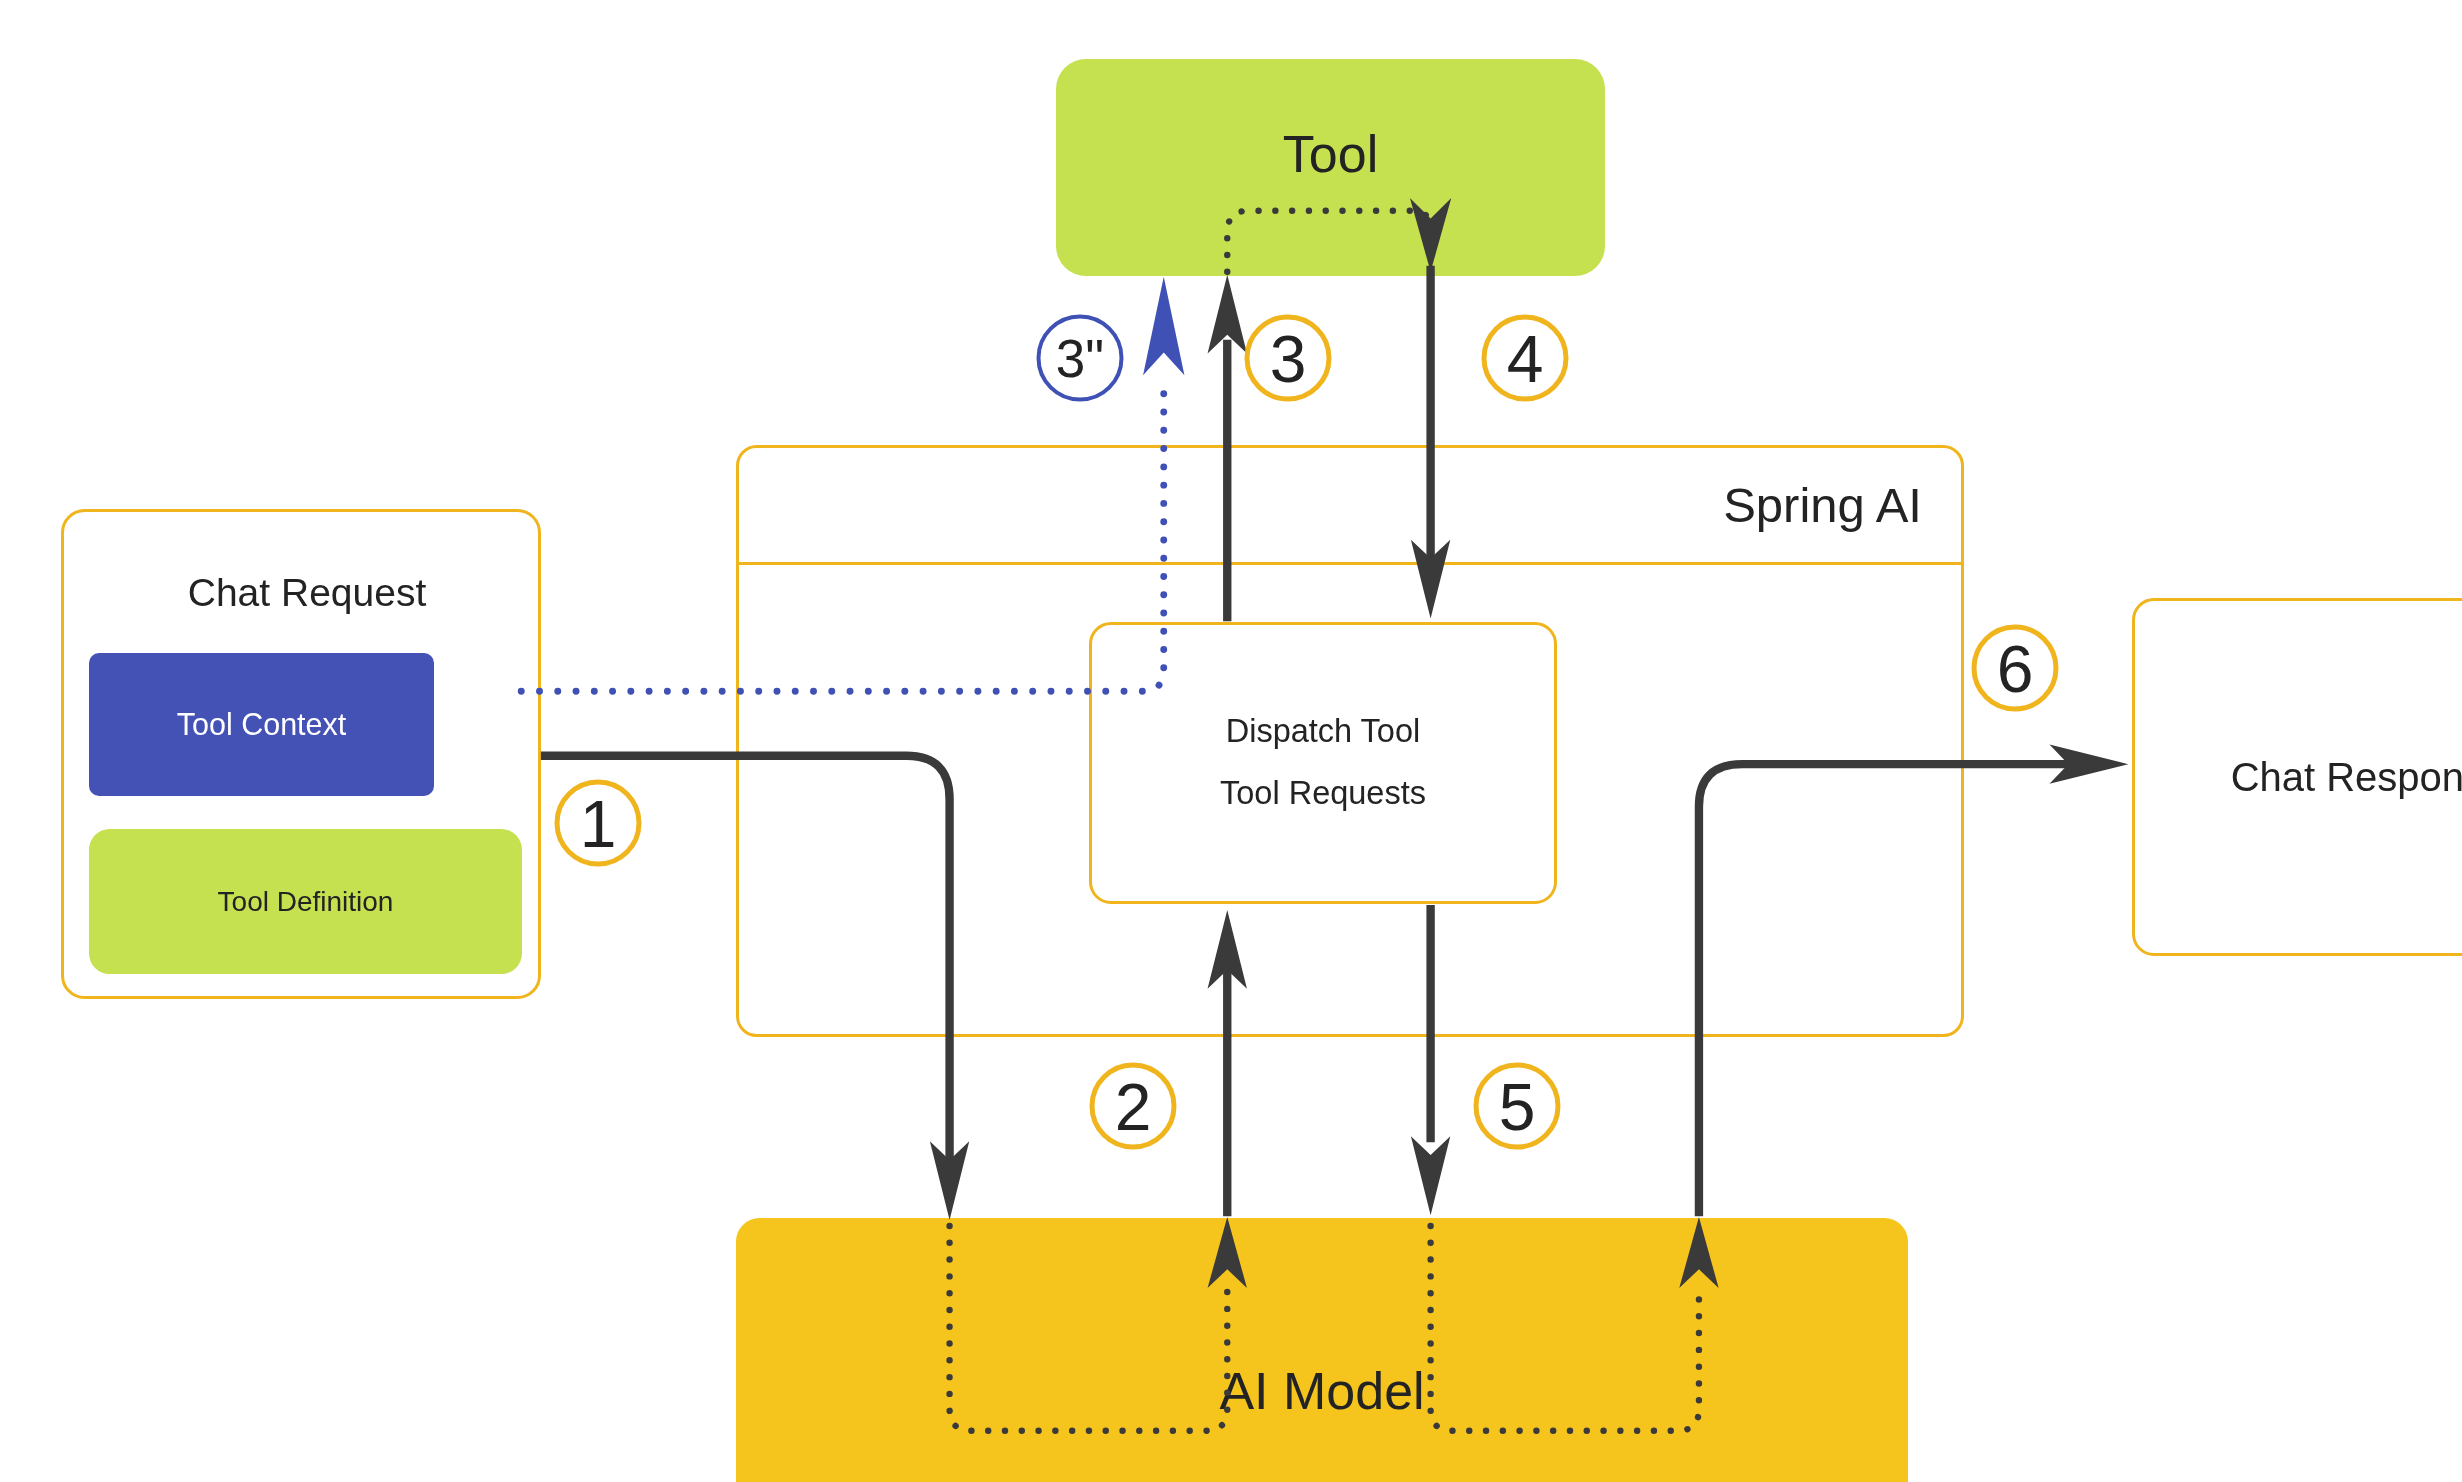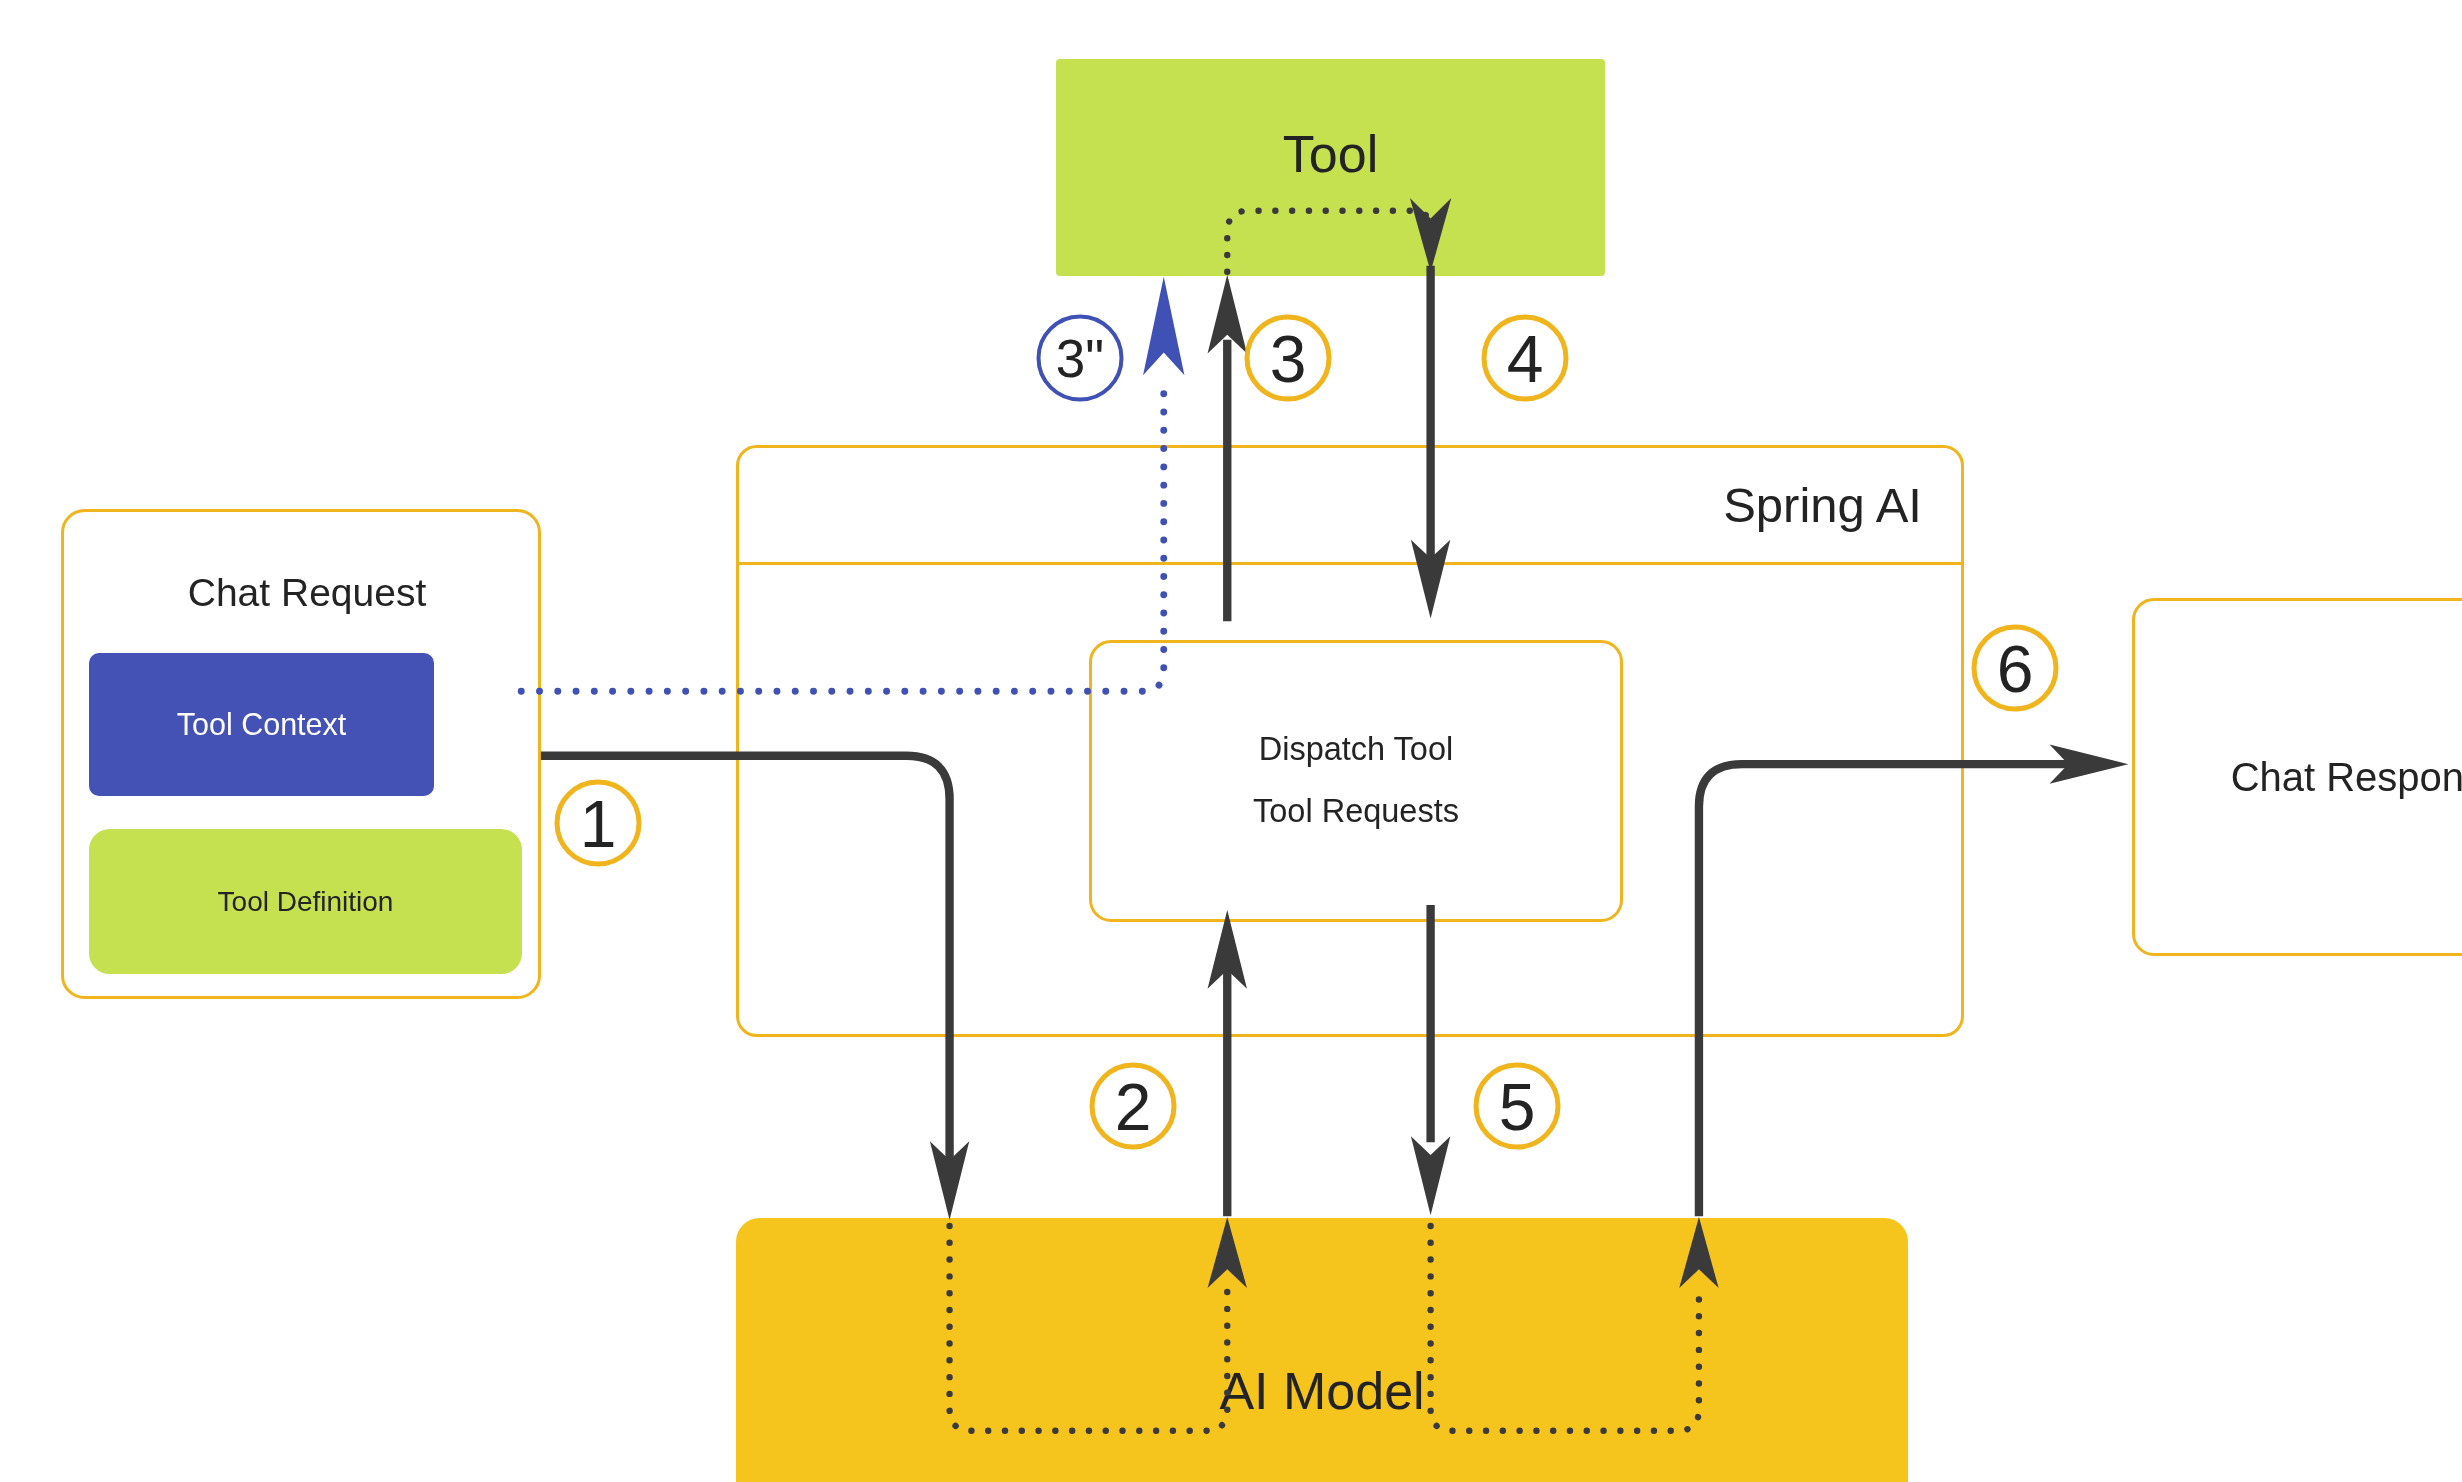--- a/index.html
+++ b/index.html
@@ -8,27 +8,27 @@
   }
   *{box-sizing:border-box; margin:0; padding:0;}
   html,body{background:#fff;}
   body{width:2617px;height:1482px;font-family:"Liberation Sans",sans-serif;color:var(--ink);}
   .canvas{position:relative;width:2617px;height:1482px;background:#fff;overflow:hidden;}
   .overlay{position:absolute;left:0;top:0;width:2617px;height:1482px;z-index:5;pointer-events:none;}
 
   .node{position:absolute;display:flex;align-items:center;justify-content:center;}
 
   .tool-box{left:1056px;top:59px;width:549px;height:217px;background:var(--lime);
-    border-radius:4px;font-size:52px;padding-bottom:28px;z-index:1;}
+    border-radius:30px;font-size:52px;padding-bottom:28px;z-index:1;}
   .spring-box{left:736px;top:445px;width:1228px;height:592px;border:3.4px solid var(--gold);
     border-radius:20.7px;z-index:1;}
   .spring-title{position:absolute;left:0;top:0;width:100%;height:117px;border-bottom:3.4px solid var(--gold);
     display:flex;align-items:center;justify-content:flex-end;padding-right:39px;font-size:49px;}
-  .dispatch-box{left:1089px;top:622px;width:534px;height:282px;background:#fff;border:3.4px solid var(--gold);
-    border-radius:22px;flex-direction:column;text-align:center;font-size:32.5px;line-height:1.9;z-index:2;margin-top:18px;}
+  .dispatch-box{left:1089px;top:622px;width:468px;height:282px;background:#fff;border:3.4px solid var(--gold);
+    border-radius:22px;flex-direction:column;text-align:center;font-size:32.5px;line-height:1.9;z-index:2;}
   .chat-request-box{left:61px;top:509px;width:480px;height:490px;background:#fff;border:3.4px solid var(--gold);
     border-radius:23.6px;z-index:1;}
   .cr-title{position:absolute;left:0;top:59px;width:100%;text-align:center;font-size:39px;padding-left:12px;}
   .tool-context{position:absolute;left:25px;top:141px;width:345px;height:143px;background:var(--indigo);
     border-radius:10px;display:flex;align-items:center;justify-content:center;color:#fff;font-size:30.5px;}
   .tool-definition{position:absolute;left:25px;top:317px;width:433px;height:145px;background:var(--lime);
     border-radius:20.7px;display:flex;align-items:center;justify-content:center;font-size:28px;}
   .chat-response-box{left:2132px;top:598px;width:473px;height:358px;background:#fff;border:3.4px solid var(--gold);
     border-radius:22px;font-size:40px;z-index:1;}
   .ai-model-box{left:736px;top:1218px;width:1172px;height:286px;background:var(--amber);

